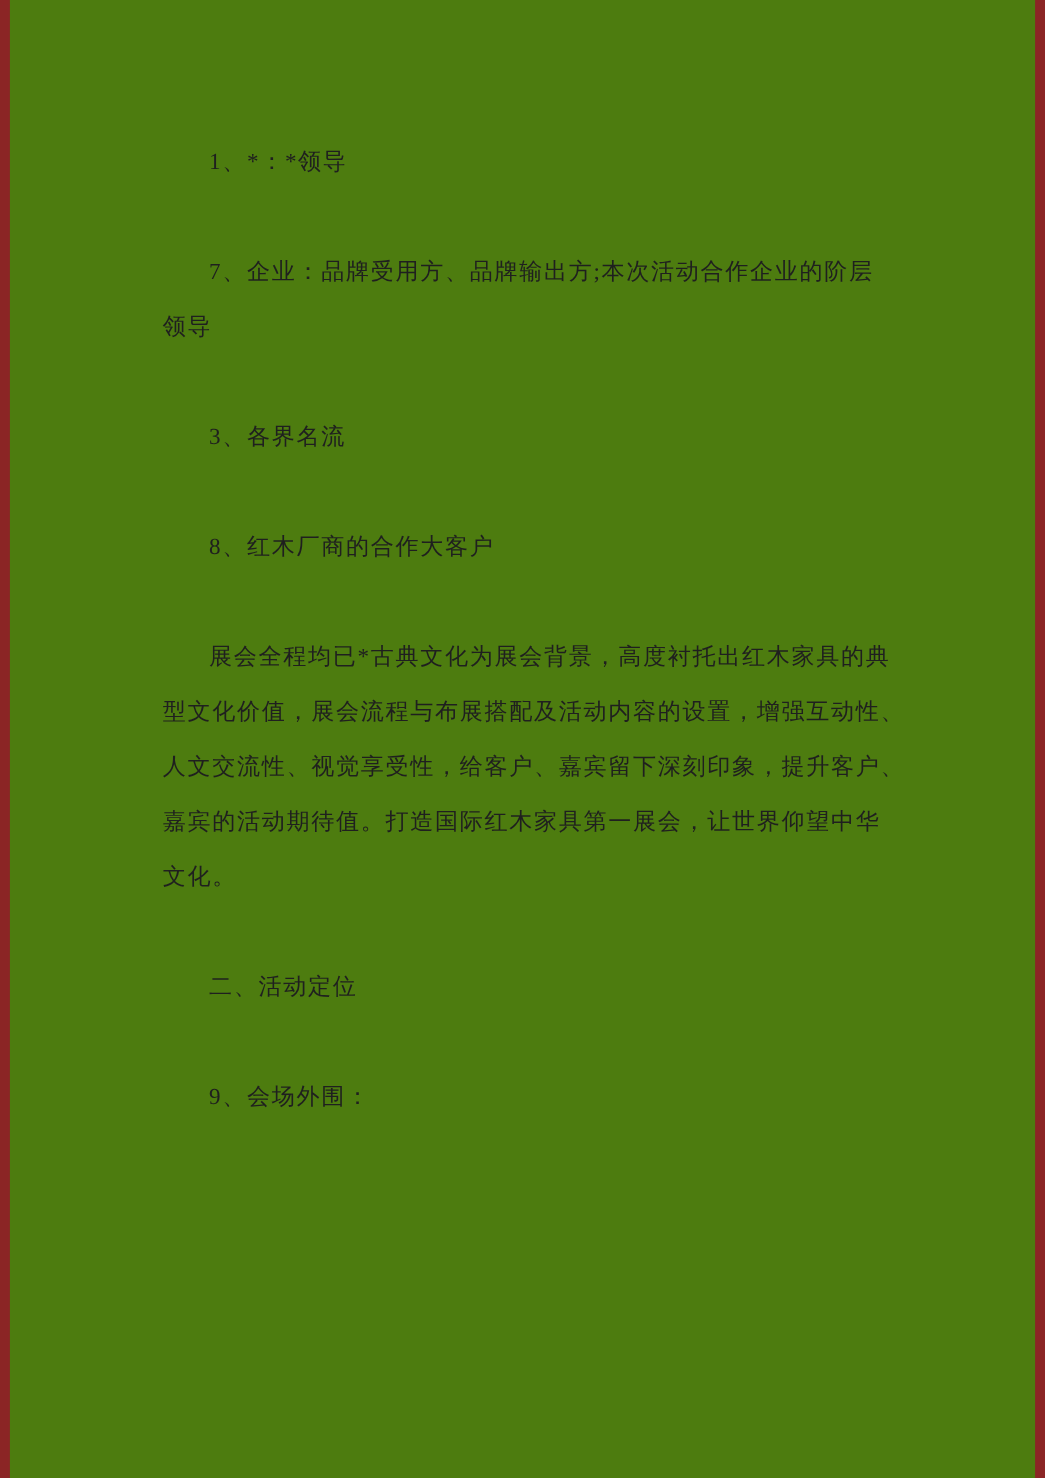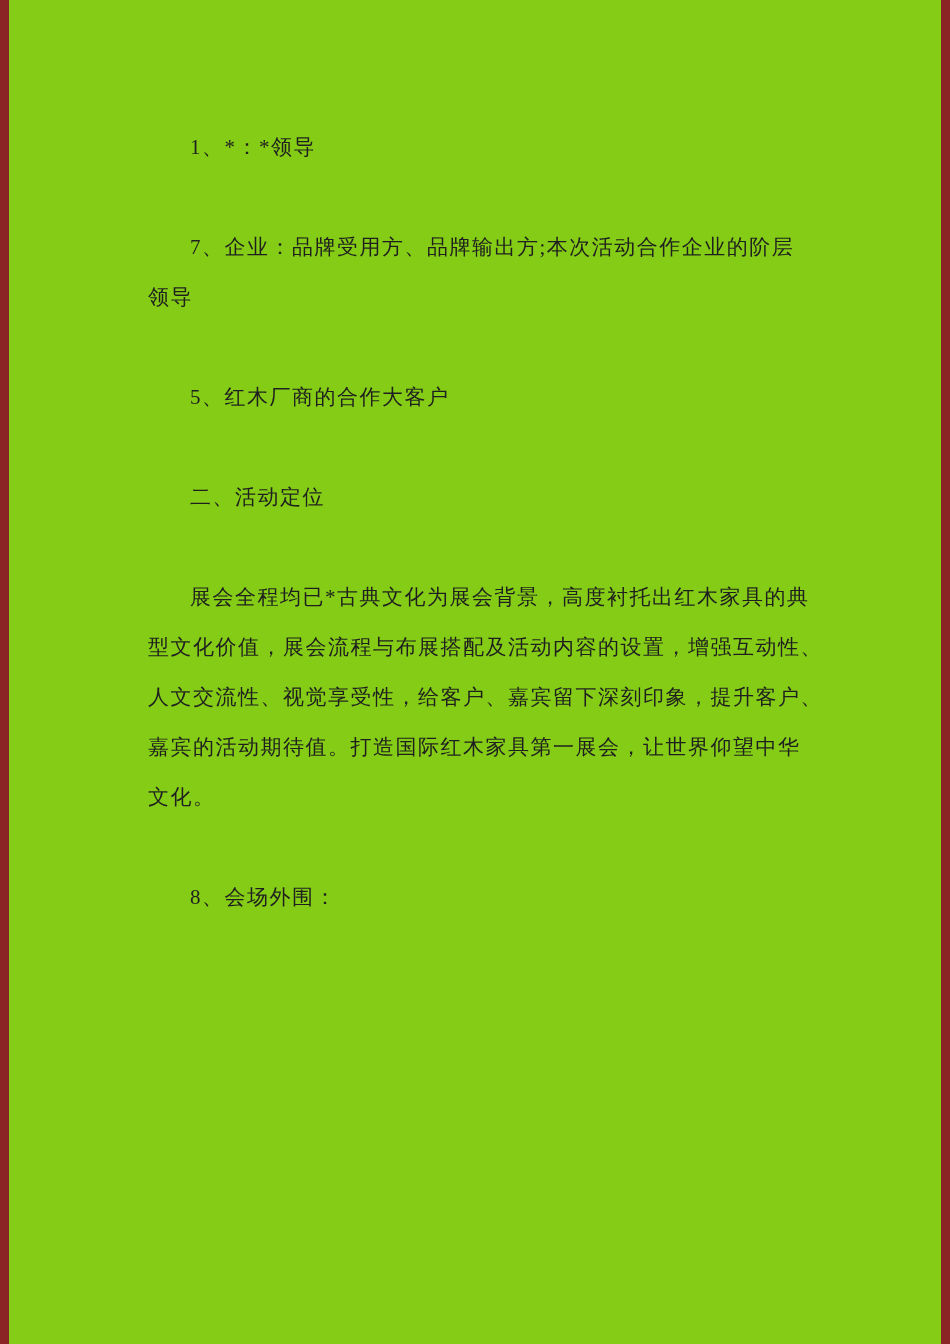--- a/index.html
+++ b/index.html
@@ -4,21 +4,21 @@
 <style>
   html, body {
     margin: 0;
     padding: 0;
     background: #ffffff;
   }
   .page {
     position: relative;
     width: 950px;
     height: 1344px;
-    background: #84cc16;
+    background: #4d7c0f;
     overflow: hidden;
     font-family: "Liberation Serif", "DejaVu Serif", serif;
   }
   .edge-bar {
     position: absolute;
     top: 0;
     width: 9px;
     height: 1344px;
     background: #8B2525;
   }
@@ -50,29 +50,30 @@
 
   <div class="edge-bar left"></div>
   <div class="edge-bar right"></div>
 
   <div class="content">
     <p class="doc-par">1、*：*领导</p>
 
     <p class="doc-par">7、企业：品牌受用方、品牌输出方;本次活动合作企业的阶层
 领导</p>
 
+    <p class="doc-par">3、各界名流</p>
 
 
-    <p class="doc-par">5、红木厂商的合作大客户</p>
-
-    <p class="doc-par">二、活动定位</p>
+    <p class="doc-par">8、红木厂商的合作大客户</p>
 
     <p class="doc-par">展会全程均已*古典文化为展会背景，高度衬托出红木家具的典
 型文化价值，展会流程与布展搭配及活动内容的设置，增强互动性、
 人文交流性、视觉享受性，给客户、嘉宾留下深刻印象，提升客户、
 嘉宾的活动期待值。打造国际红木家具第一展会，让世界仰望中华
 文化。</p>
 
+    <p class="doc-par">二、活动定位</p>
 
-    <p class="doc-par">8、会场外围：</p>
+
+    <p class="doc-par">9、会场外围：</p>
   </div>
 
 </div>
 
 </body></html>

